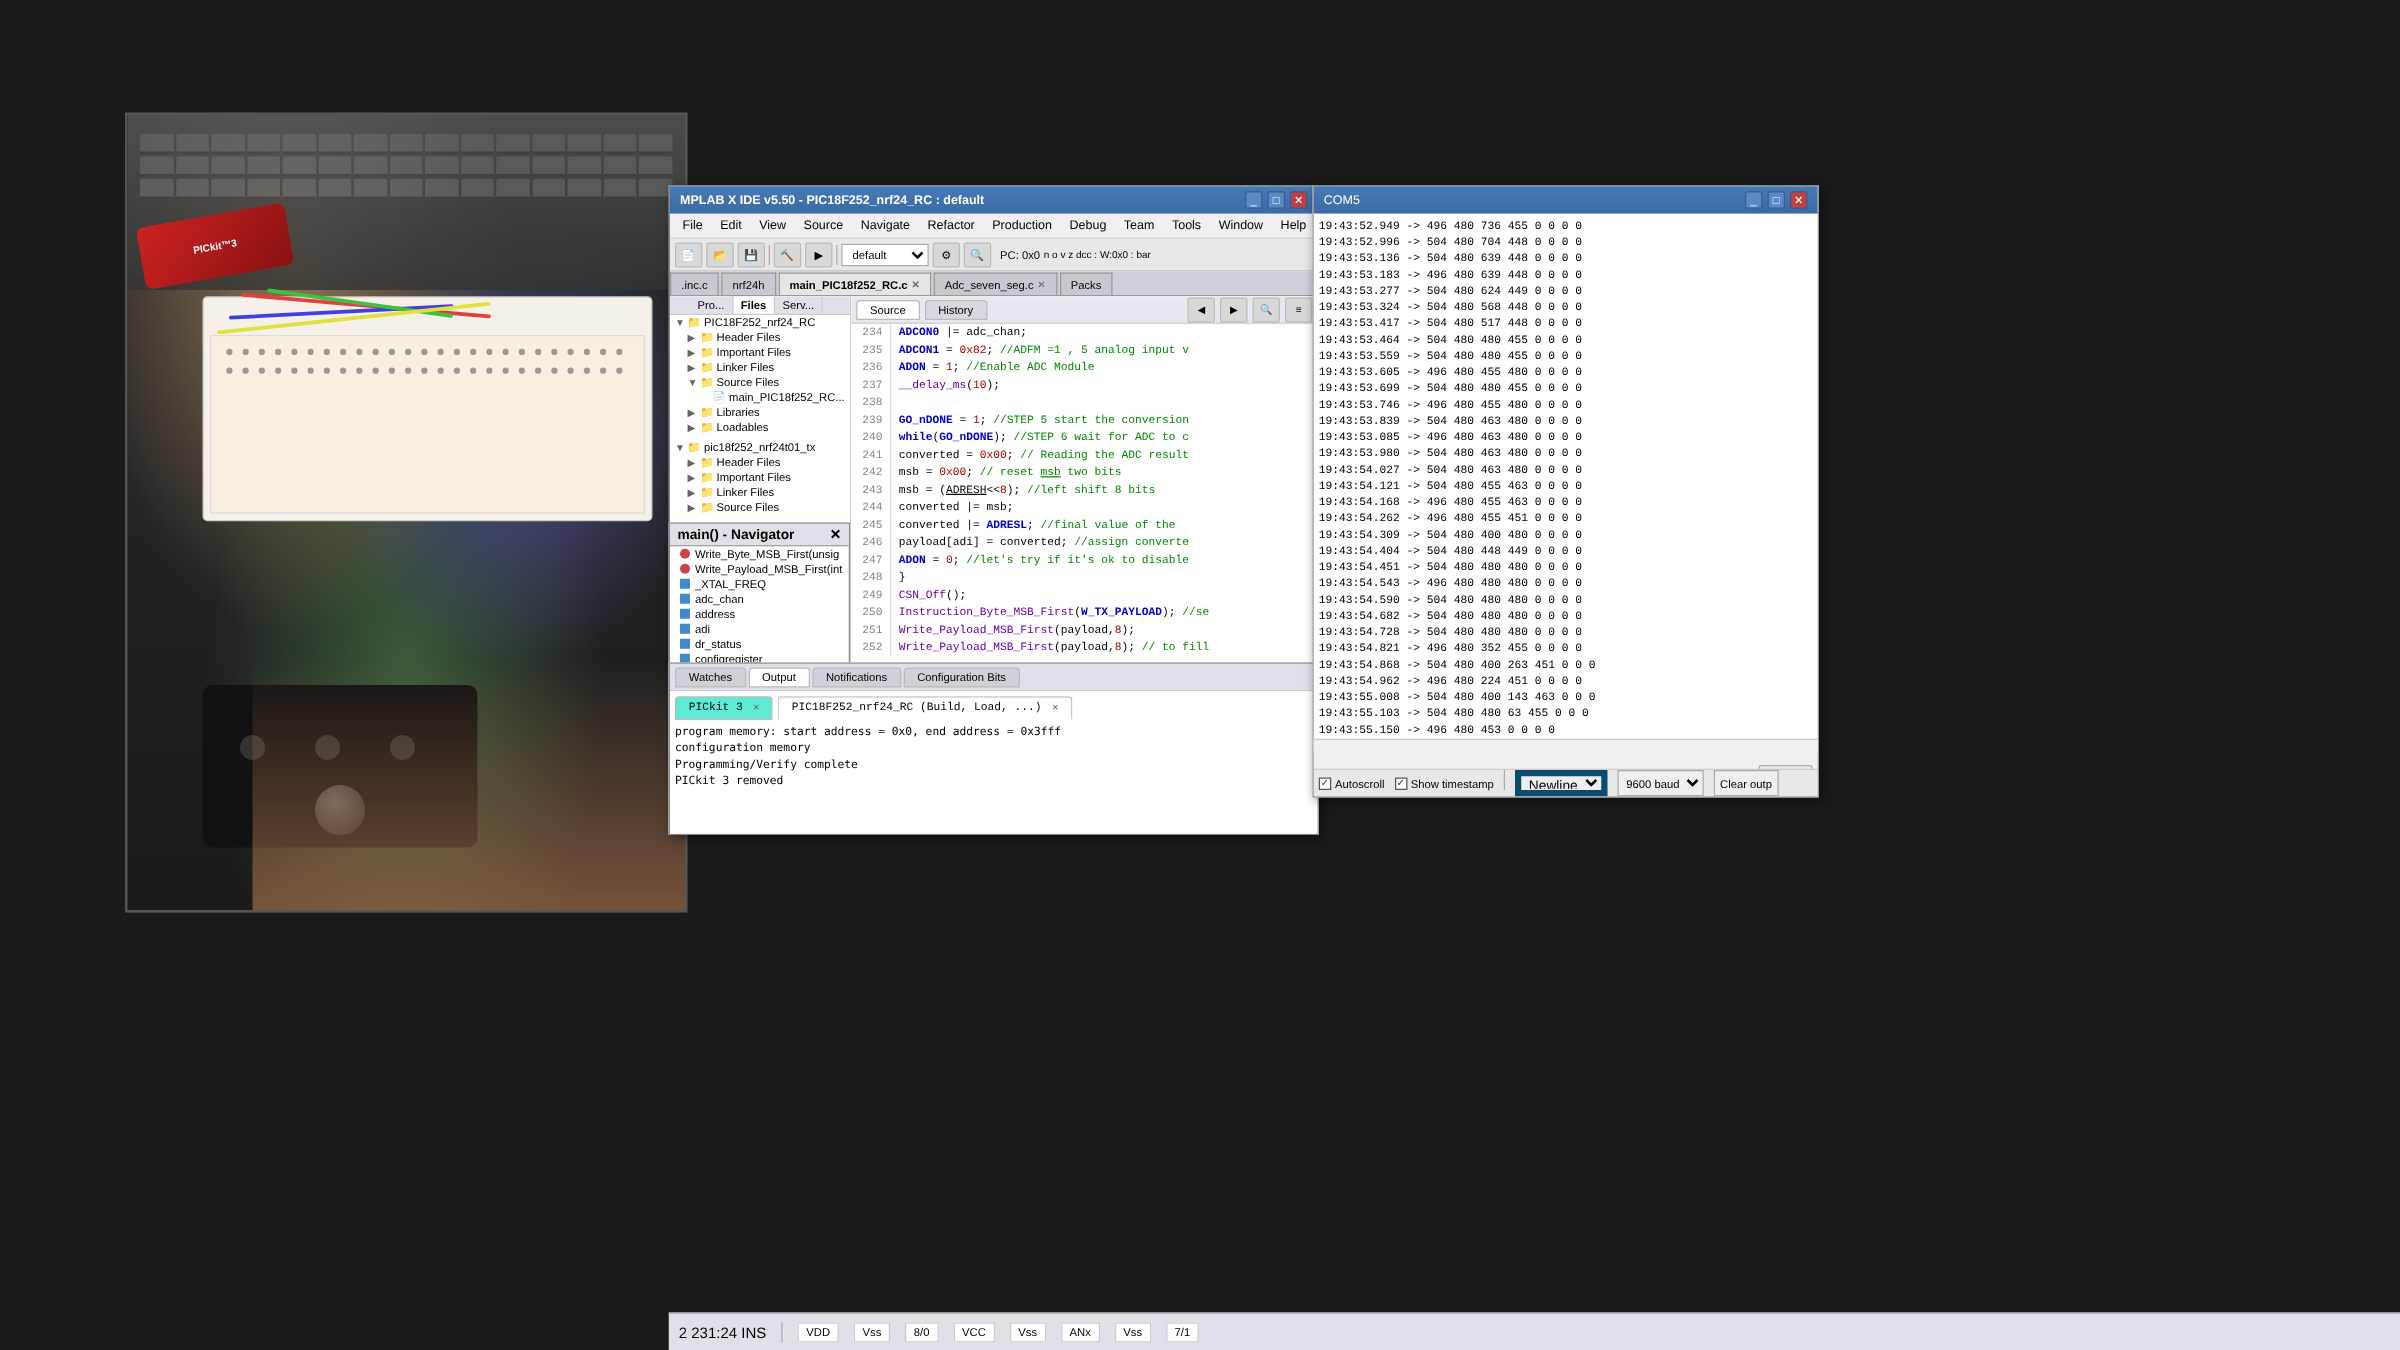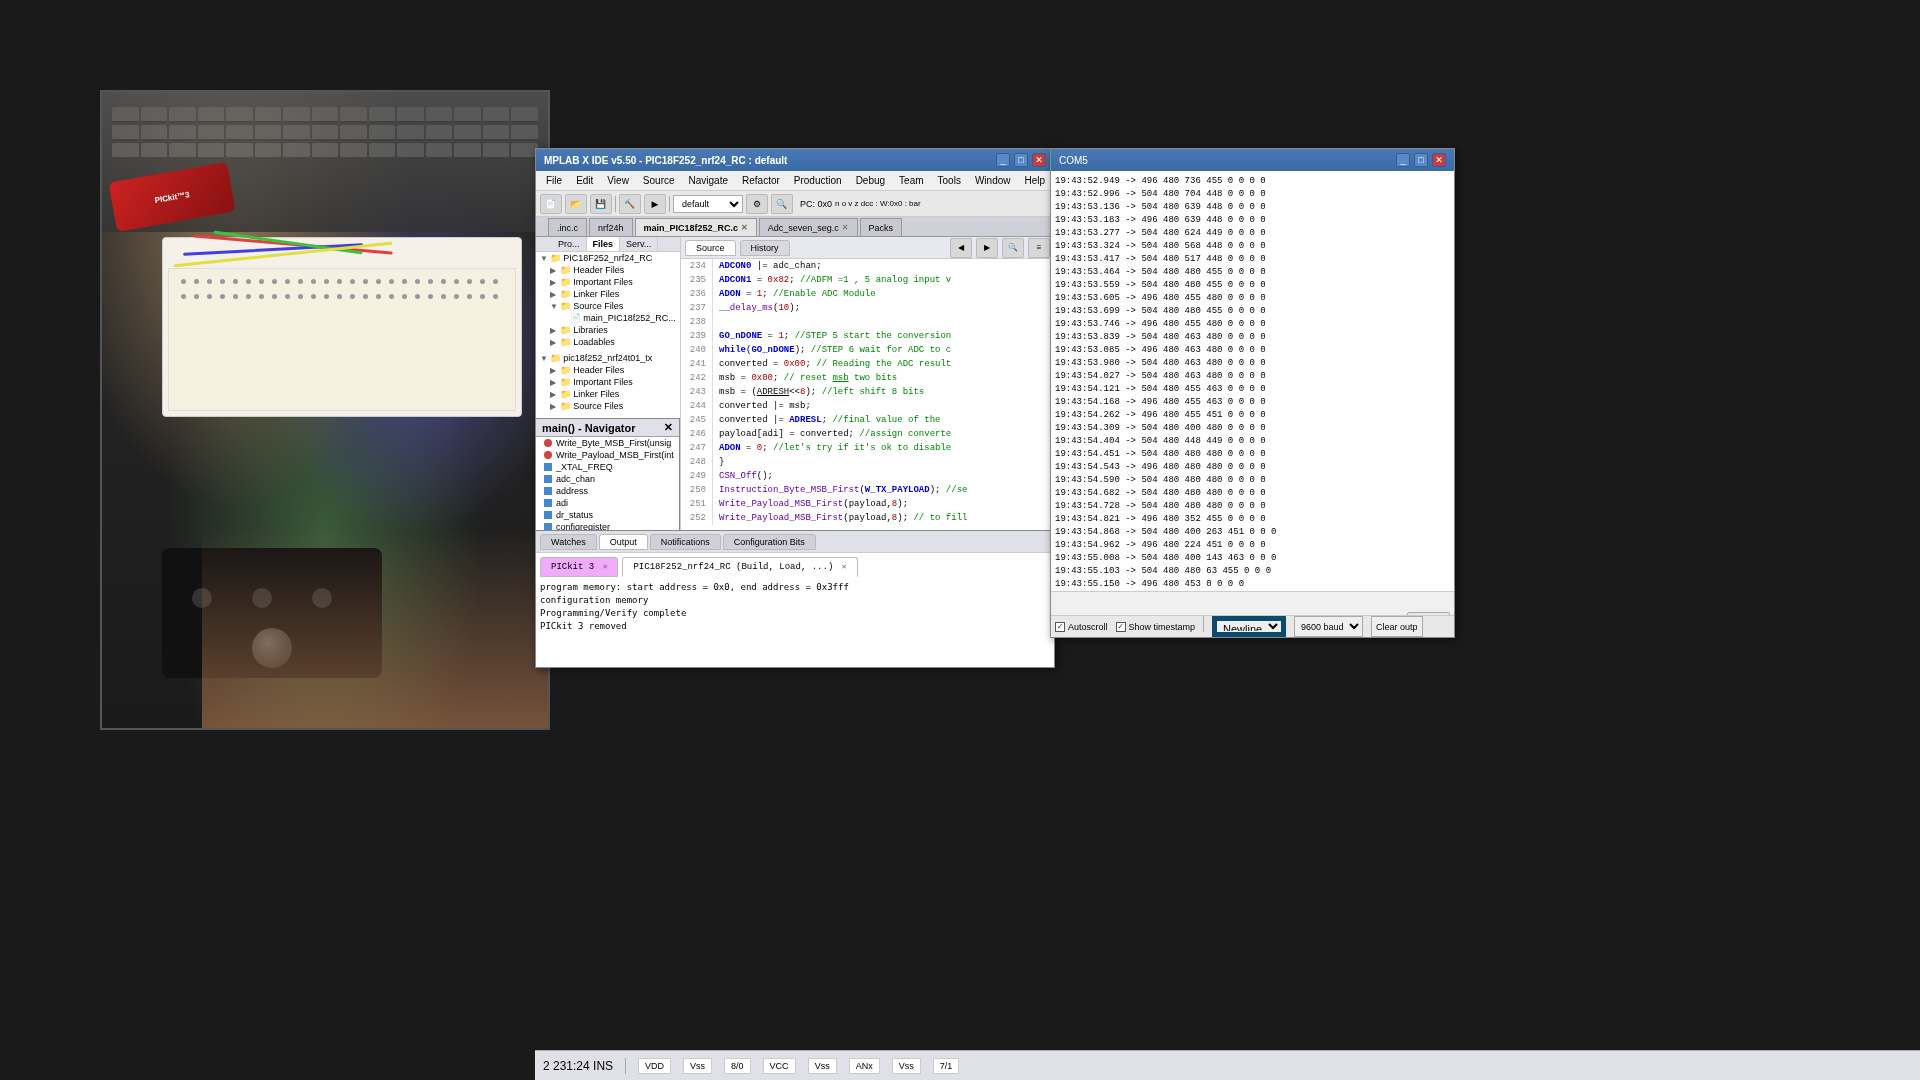--- a/index.html
+++ b/index.html
@@ -212,21 +212,21 @@
       font-size: 9px;
       height: 18px;
       position: relative;
     }
 
     
     .tab-bar {
       background: #d0d0d8;
       display: flex;
       align-items: flex-end;
-      padding: 0 12px;
+      padding: 0 0;
       height: 20px;
       border-bottom: 1px solid #999;
       gap: 2px;
     }
 
     .tab {
       background: #c8c8d0;
       border: 1px solid #999;
       border-bottom: none;
       padding: 2px 8px;
@@ -1011,21 +1011,21 @@
     <div class="out-tab">
       <span>Notifications</span>
     </div>
     <div class="out-tab">
       <span>Configuration Bits</span>
     </div>
   </div>
   <div class="output-content">
 
     <div style="display:flex; gap:4px; margin-bottom:4px;">
-      <div class="out-tab" style="background:#f0abfc;">
+      <div class="out-tab" style="background:#5eead4;">
         <span>PICkit 3</span>
         <span class="out-tab-close">✕</span>
       </div>
       <div class="out-tab active" style="background:white; border-bottom:1px solid white;">
         <span>PIC18F252_nrf24_RC (Build, Load, ...)</span>
         <span class="out-tab-close">✕</span>
       </div>
     </div>
     <div style="font-size:9px; font-family:monospace;">program memory: start address = 0x0, end address = 0x3fff</div>
     <div style="font-size:9px; font-family:monospace;">configuration memory</div>

